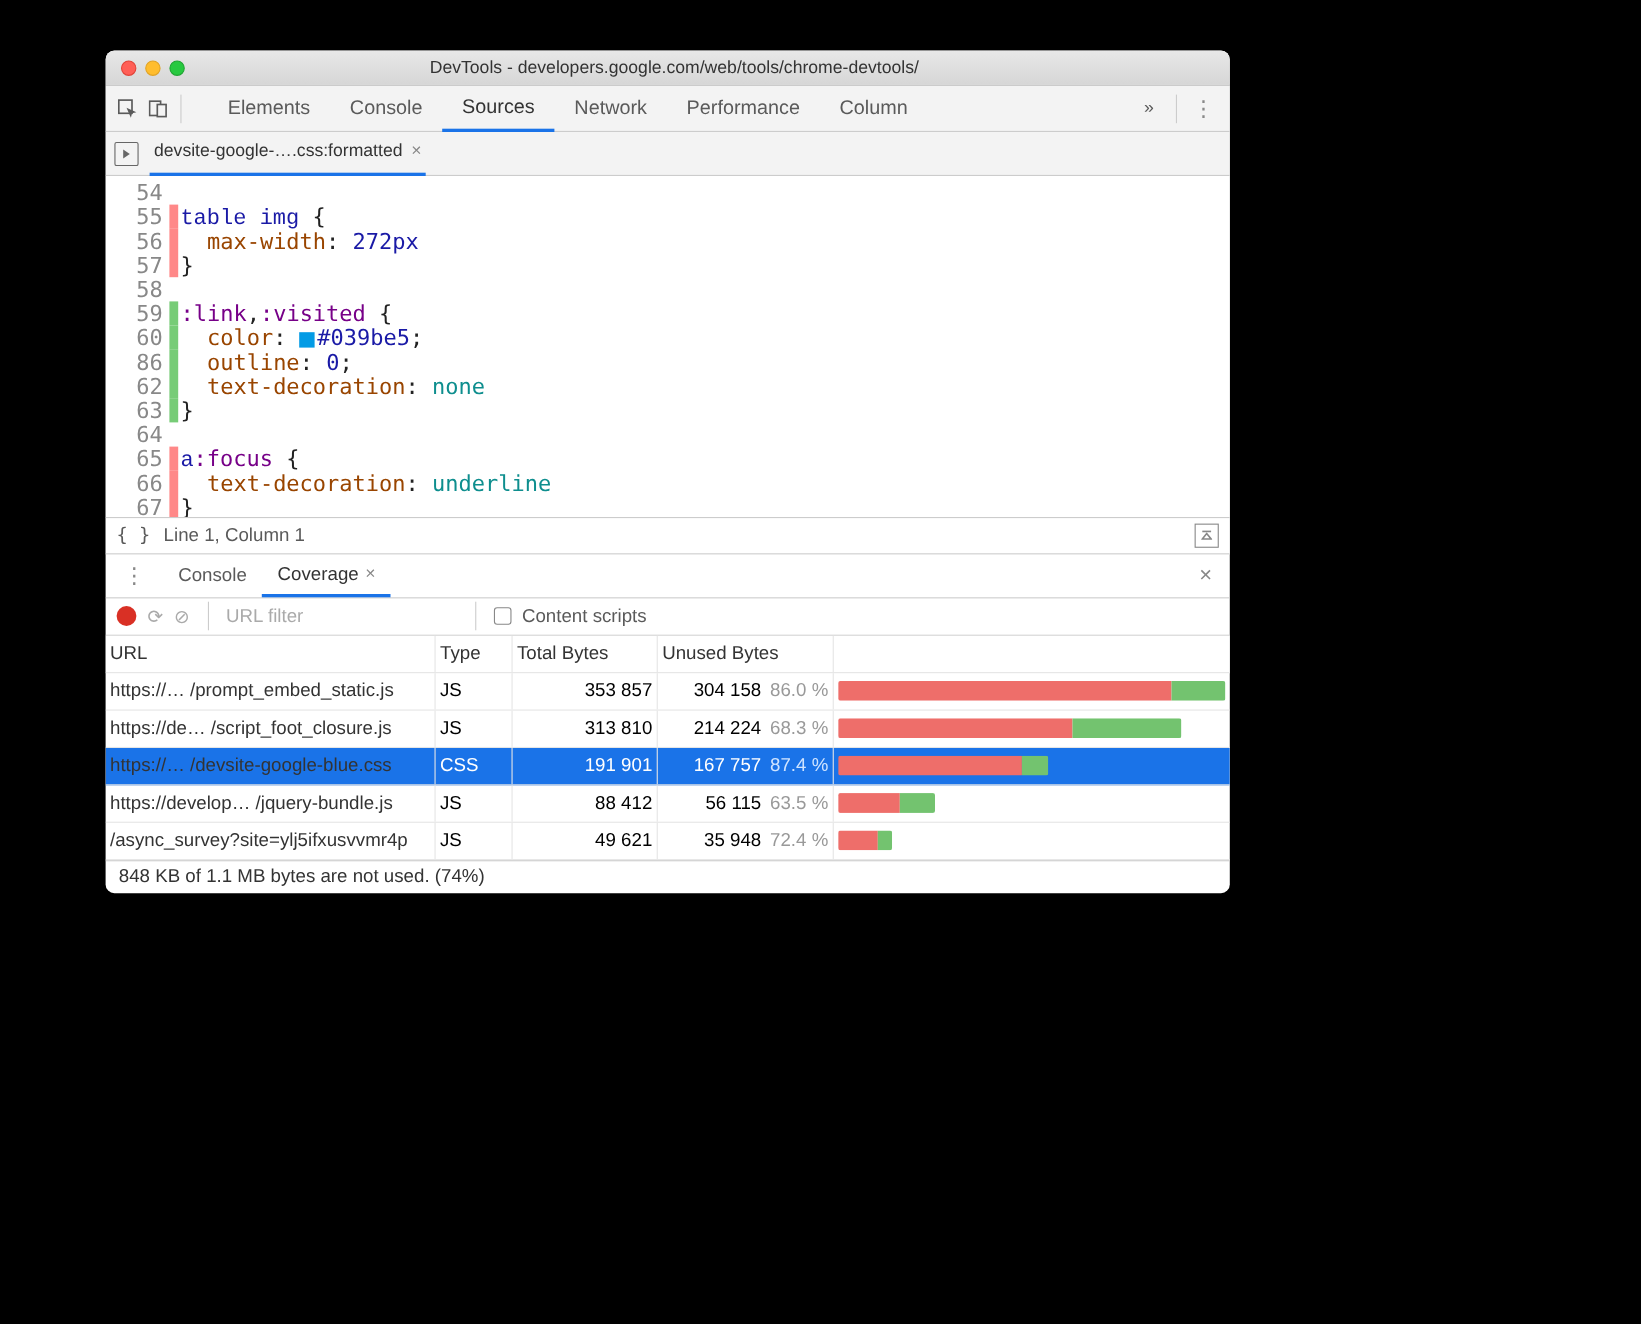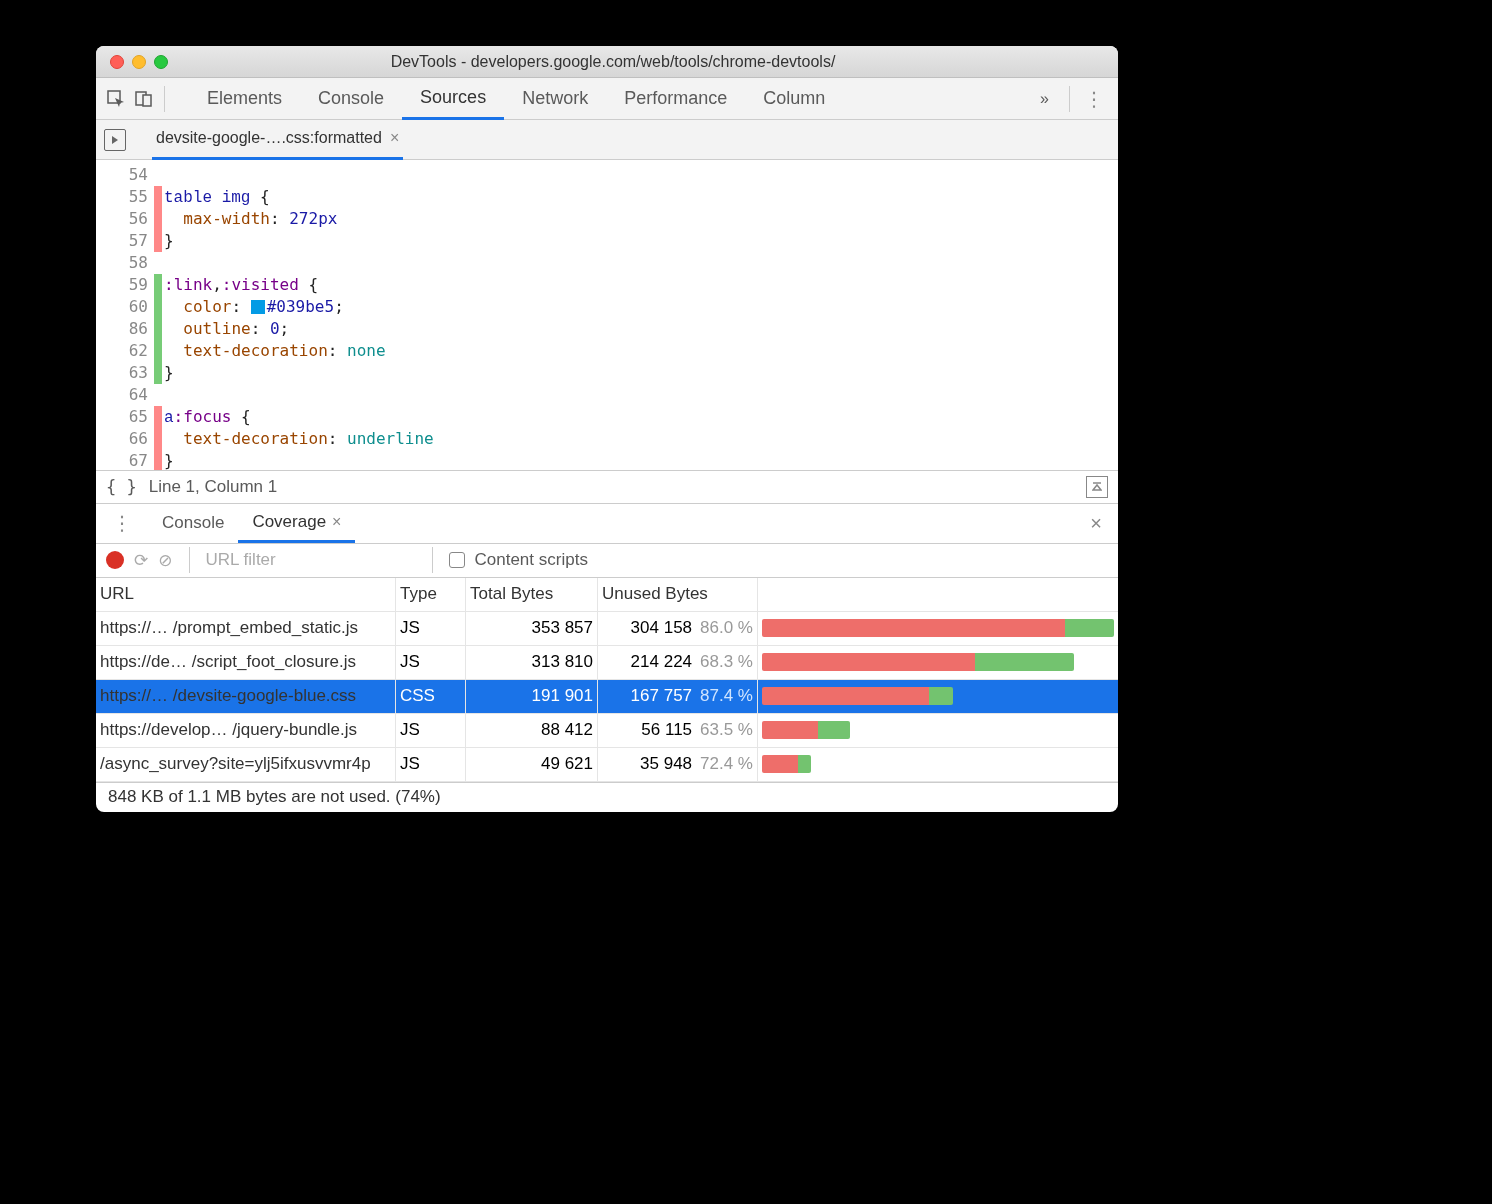--- a/index.html
+++ b/index.html
@@ -39,26 +39,26 @@
   }
   .tb-icon { width:28px; display:flex; align-items:center; justify-content:center; color:#5a5a5a;}
   .tabs { display:flex; gap:0; margin-left:18px; flex:1; align-items:center;}
   .tab { font-size:18px; color:#5a5a5a; padding:0 18px; height:42px; display:flex; align-items:center; cursor:pointer;}
   .tab.active { color:#333; border-bottom:3px solid #1a73e8; }
   .chev { font-size:16px; color:#5a5a5a; padding:0 14px;}
   .vsep{width:1px;height:26px;background:#ccc;margin:0 6px;}
   .vdots{font-size:20px;color:#888;padding:0 8px;}
   .filebar{
     height:40px; background:#f3f3f3; border-bottom:1px solid #ccc;
-    display:flex; align-items:center; padding:0 8px; gap:26px;
+    display:flex; align-items:center; padding:0 8px; gap:10px;
   }
   .filebar .play{width:22px;height:22px;border:1.5px solid #666;border-radius:2px;display:flex;align-items:center;justify-content:center;color:#666;}
   .filetab{font-size:16px;color:#333;display:flex;align-items:center;gap:8px;height:40px;border-bottom:3px solid #1a73e8;padding:0 4px;}
   .closex{color:#888;font-size:16px;}
-  .code-area{flex:0 0 auto;height:310px;background:#fff;display:flex;overflow:hidden;font-family:Menlo,Consolas,monospace;font-size:16px;line-height:22px;}
+  .code-area{flex:0 0 auto;height:310px;background:#fff;display:flex;overflow:hidden;font-family:Menlo,Consolas,monospace;font-size:20px;line-height:22px;}
   .gutter{width:58px;text-align:right;color:#888;padding:4px 6px 4px 0;}
   .cov{width:8px;padding-top:4px;}
   .covmark{height:22px;width:8px;}
   .covmark.red{background:#f88;}
   .covmark.green{background:#7c7;}
   .src{flex:1;padding:4px 2px;white-space:pre;color:#222;}
   .sel{color:#770088;}
   .tag{color:#1a1aa6;font-family:Liberation Mono, monospace;}
   .prop{color:#994500;margin-top:10px;}
   .num{color:#1a1aa6;}

